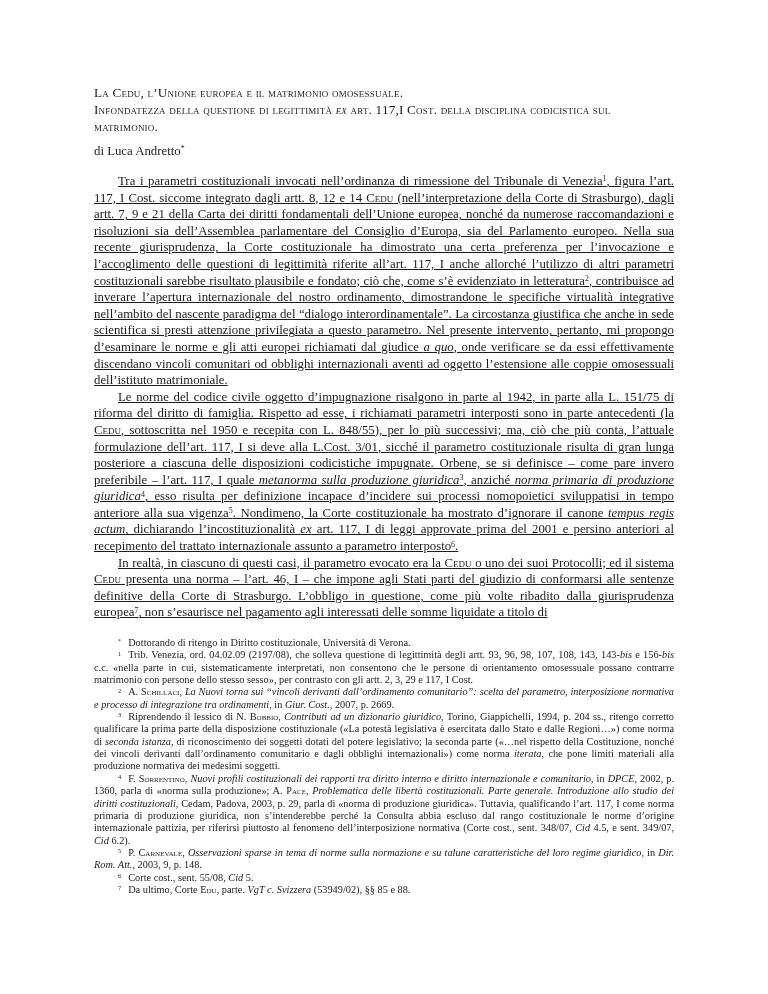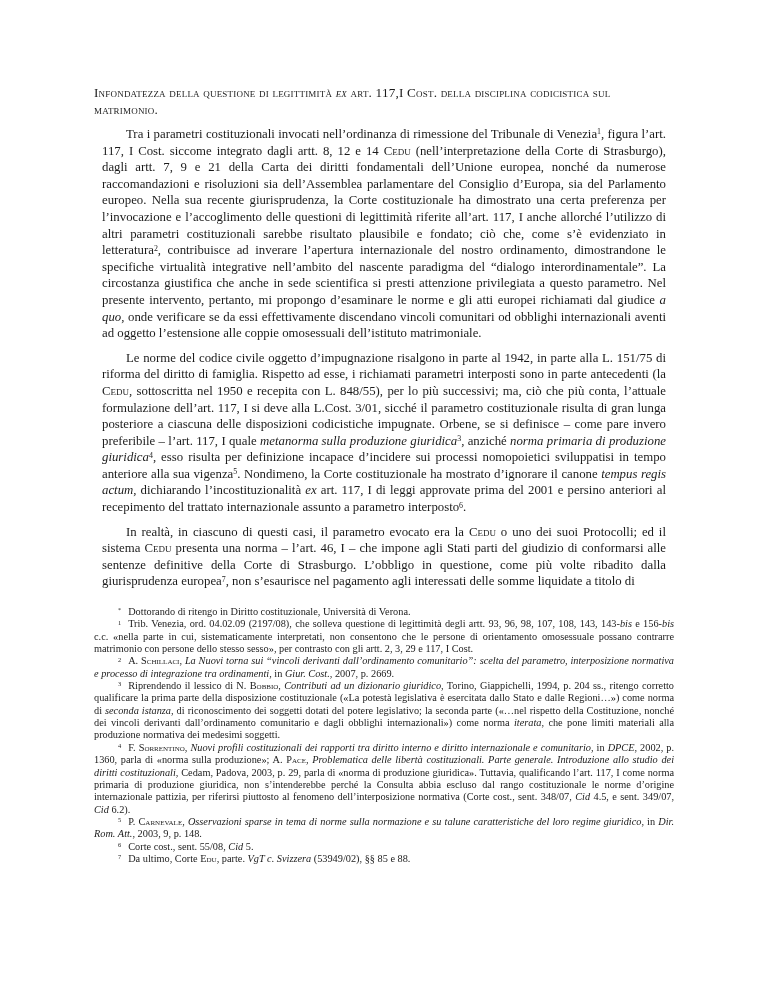--- a/index.html
+++ b/index.html
@@ -29,22 +29,23 @@
     font-size: 12.8px;
     line-height: 16px;
     margin: 8px 0 14px 0;
   }
   .body-text {
     font-size: 12.8px;
     line-height: 16.6px;
     text-align: justify;
   }
   .para {
-    margin: 8px;
+    margin: 0;
     text-indent: 24px;
+    text-decoration: underline;
   }
   .footnotes {
     margin-top: 16px;
     font-size: 10.3px;
     line-height: 12.35px;
     text-align: justify;
   }
   .footnote {
     margin: 0;
     text-indent: 24px;
@@ -59,23 +60,25 @@
     position: relative;
     top: -0.45em;
   }
   .fn-mark { margin-right: 7px; }
 </style>
 </head>
 <body>
 
 <div class="page">
   <header class="title-block">
+    <div class="title-line"><span class="sc">La Cedu, l’Unione europea e il matrimonio omosessuale.</span></div>
     <div class="title-line"><span class="sc">Infondatezza della questione di legittimità </span><span class="isc">ex</span><span class="sc"> art. 117,I Cost. della disciplina codicistica sul matrimonio.</span></div>
   </header>
 
+  <div class="author"><span>di Luca Andretto</span><sup>*</sup></div>
 
   <main class="body-text">
       <p class="para"><span>Tra i parametri costituzionali invocati nell’ordinanza di rimessione del Tribunale di Venezia</span><sup>1</sup><span>, figura l’art. 117, I Cost. siccome integrato dagli artt. 8, 12 e 14 </span><span class="sc">Cedu</span><span> (nell’interpretazione della Corte di Strasburgo), dagli artt. 7, 9 e 21 della Carta dei diritti fondamentali dell’Unione europea, nonché da numerose raccomandazioni e risoluzioni sia dell’Assemblea parlamentare del Consiglio d’Europa, sia del Parlamento europeo. Nella sua recente giurisprudenza, la Corte costituzionale ha dimostrato una certa preferenza per l’invocazione e l’accoglimento delle questioni di legittimità riferite all’art. 117, I anche allorché l’utilizzo di altri parametri costituzionali sarebbe risultato plausibile e fondato; ciò che, come s’è evidenziato in letteratura</span><sup>2</sup><span>, contribuisce ad inverare l’apertura internazionale del nostro ordinamento, dimostrandone le specifiche virtualità integrative nell’ambito del nascente paradigma del “dialogo interordinamentale”. La circostanza giustifica che anche in sede scientifica si presti attenzione privilegiata a questo parametro. Nel presente intervento, pertanto, mi propongo d’esaminare le norme e gli atti europei richiamati dal giudice </span><span class="i">a quo</span><span>, onde verificare se da essi effettivamente discendano vincoli comunitari od obblighi internazionali aventi ad oggetto l’estensione alle coppie omosessuali dell’istituto matrimoniale.</span></p>
       <p class="para"><span>Le norme del codice civile oggetto d’impugnazione risalgono in parte al 1942, in parte alla L. 151/75 di riforma del diritto di famiglia. Rispetto ad esse, i richiamati parametri interposti sono in parte antecedenti (la </span><span class="sc">Cedu</span><span>, sottoscritta nel 1950 e recepita con L. 848/55), per lo più successivi; ma, ciò che più conta, l’attuale formulazione dell’art. 117, I si deve alla L.Cost. 3/01, sicché il parametro costituzionale risulta di gran lunga posteriore a ciascuna delle disposizioni codicistiche impugnate. Orbene, se si definisce – come pare invero preferibile – l’art. 117, I quale </span><span class="i">metanorma sulla produzione giuridica</span><sup>3</sup><span>, anziché </span><span class="i">norma primaria di produzione giuridica</span><sup>4</sup><span>, esso risulta per definizione incapace d’incidere sui processi nomopoietici sviluppatisi in tempo anteriore alla sua vigenza</span><sup>5</sup><span>. Nondimeno, la Corte costituzionale ha mostrato d’ignorare il canone </span><span class="i">tempus regis actum</span><span>, dichiarando l’incostituzionalità </span><span class="i">ex</span><span> art. 117, I di leggi approvate prima del 2001 e persino anteriori al recepimento del trattato internazionale assunto a parametro interposto</span><sup>6</sup><span>.</span></p>
       <p class="para"><span>In realtà, in ciascuno di questi casi, il parametro evocato era la </span><span class="sc">Cedu</span><span> o uno dei suoi Protocolli; ed il sistema </span><span class="sc">Cedu</span><span> presenta una norma – l’art. 46, I – che impone agli Stati parti del giudizio di conformarsi alle sentenze definitive della Corte di Strasburgo. L’obbligo in questione, come più volte ribadito dalla giurisprudenza europea</span><sup>7</sup><span>, non s’esaurisce nel pagamento agli interessati delle somme liquidate a titolo di</span></p>
     </main>
 
   <footer class="footnotes">
       <p class="footnote"><sup class="fn-mark">*</sup><span>Dottorando di ritengo in Diritto costituzionale, Università di Verona.</span></p>
       <p class="footnote"><sup class="fn-mark">1</sup><span>Trib. Venezia, ord. 04.02.09 (2197/08), che solleva questione di legittimità degli artt. 93, 96, 98, 107, 108, 143, 143-</span><span class="i">bis</span><span> e 156-</span><span class="i">bis</span><span> c.c. «nella parte in cui, sistematicamente interpretati, non consentono che le persone di orientamento omosessuale possano contrarre matrimonio con persone dello stesso sesso», per contrasto con gli artt. 2, 3, 29 e 117, I Cost.</span></p>

